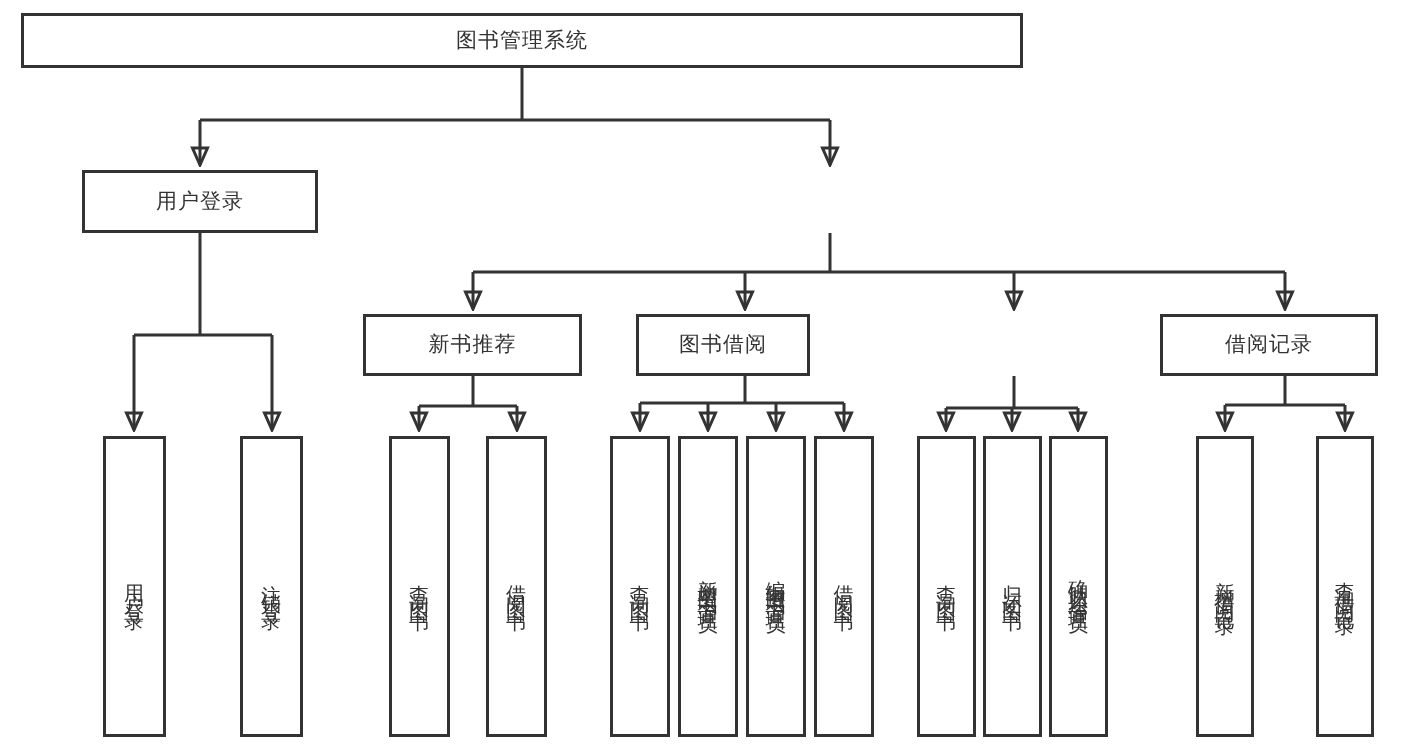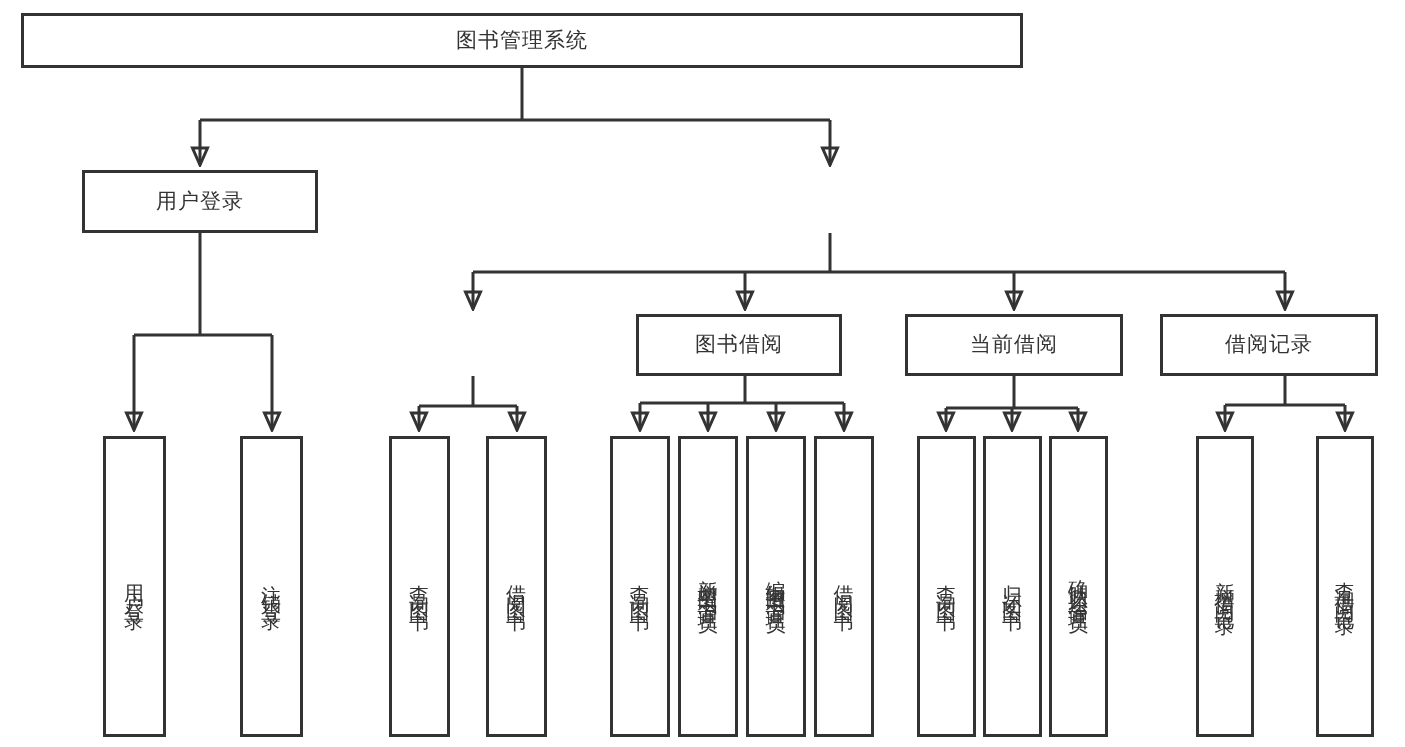--- a/index.html
+++ b/index.html
@@ -138,25 +138,25 @@
   </svg>
 
   <div class="node" style="left:21px;top:13px;width:1002px;height:55px">
     <span class="hlabel">图书管理系统</span>
   </div>
 
   <div class="node" style="left:82px;top:170px;width:236px;height:63px">
     <span class="hlabel">用户登录</span>
   </div>
 
-  <div class="node" style="left:636px;top:314px;width:206px;height:62px">
+  <div class="node" style="left:363px;top:314px;width:219px;height:62px">
+    <span class="hlabel">新书推荐</span>
+  </div>
+  <div class="node" style="left:636px;top:314px;width:174px;height:62px">
     <span class="hlabel">图书借阅</span>
-  </div>
-  <div class="node" style="left:905px;top:314px;width:218px;height:62px">
-    <span class="hlabel">当前借阅</span>
   </div>
   <div class="node" style="left:1160px;top:314px;width:218px;height:62px">
     <span class="hlabel">借阅记录</span>
   </div>
 
   <div class="node" style="left:103px;top:436px;width:63px;height:301px">
     <span class="vlabel">用户登录</span>
   </div>
   <div class="node" style="left:240px;top:436px;width:63px;height:301px">
     <span class="vlabel">注销登录</span>

